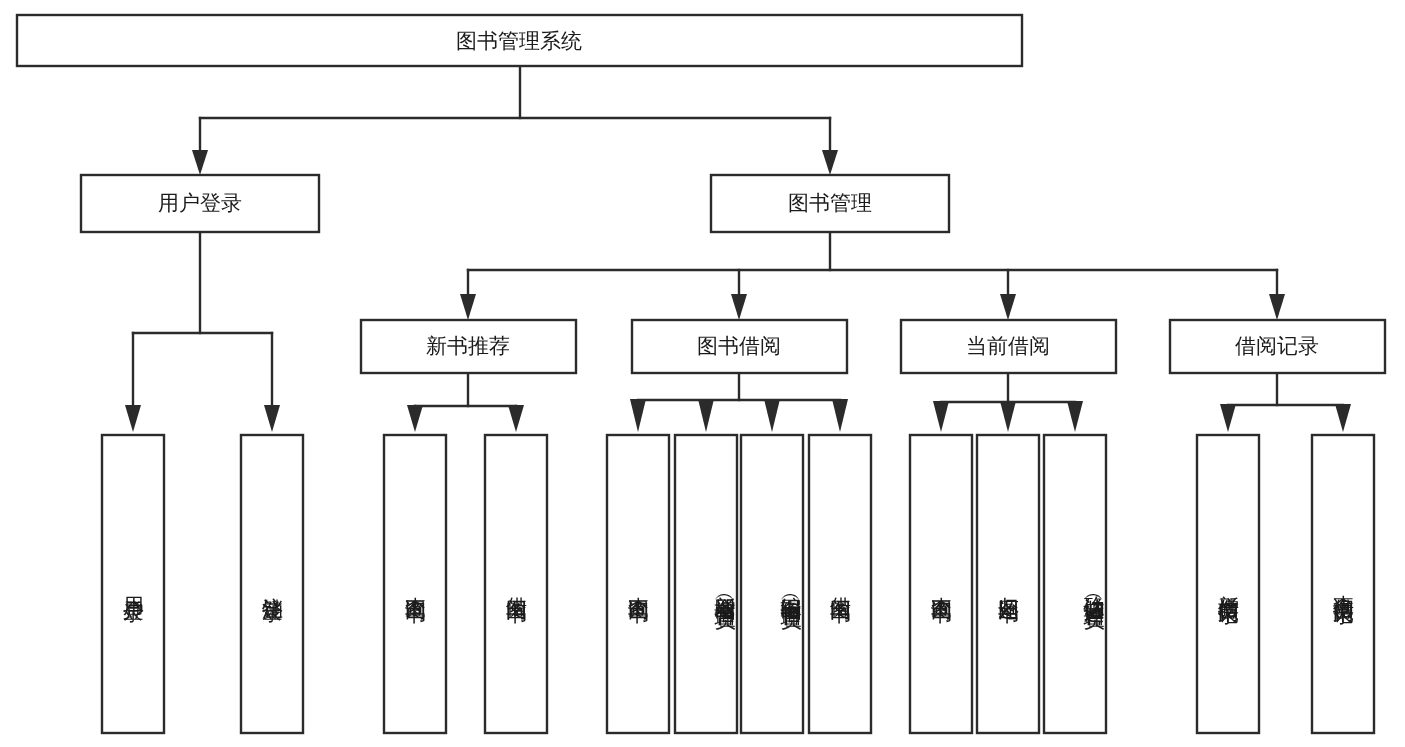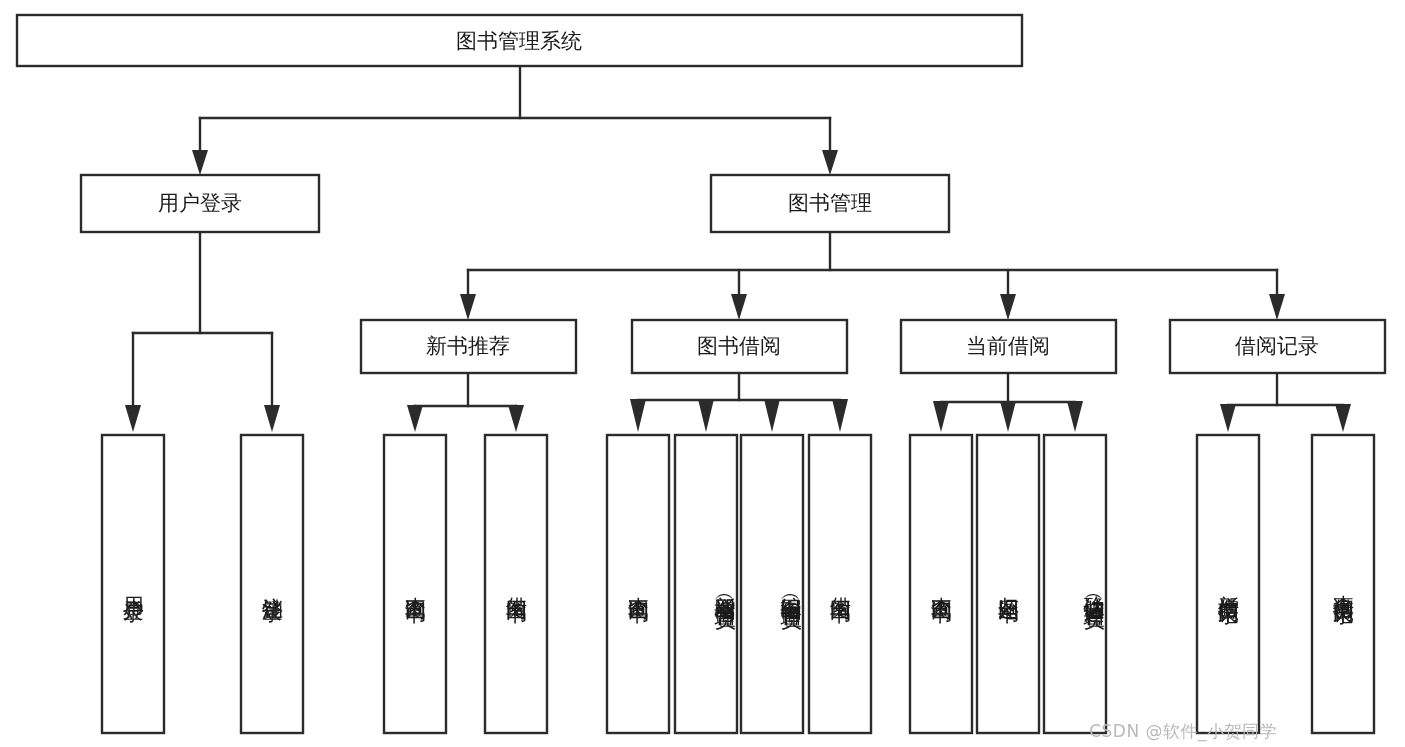--- a/index.html
+++ b/index.html
@@ -220,14 +220,13 @@
   <div class="leaf-label topped" style="left:741px; top:443px; width:62px; height:290px;">编辑图书（管理员）</div>
   <div class="leaf-label centered" style="left:809px; top:435px; width:62px; height:298px;">借阅图书</div>
 
   <div class="leaf-label centered" style="left:910px; top:435px; width:62px; height:298px;">查询图书</div>
   <div class="leaf-label centered" style="left:977px; top:435px; width:62px; height:298px;">归还图书</div>
   <div class="leaf-label topped" style="left:1044px; top:443px; width:62px; height:290px;">确认归还（管理员）</div>
 
   <div class="leaf-label centered" style="left:1197px; top:435px; width:62px; height:298px;">新增借阅记录</div>
   <div class="leaf-label centered" style="left:1312px; top:435px; width:62px; height:298px;">查询借阅记录</div>
 
-  <div id="watermark">CSDN @软件_小贺同学</div>
 </div>
 
 </body></html>

